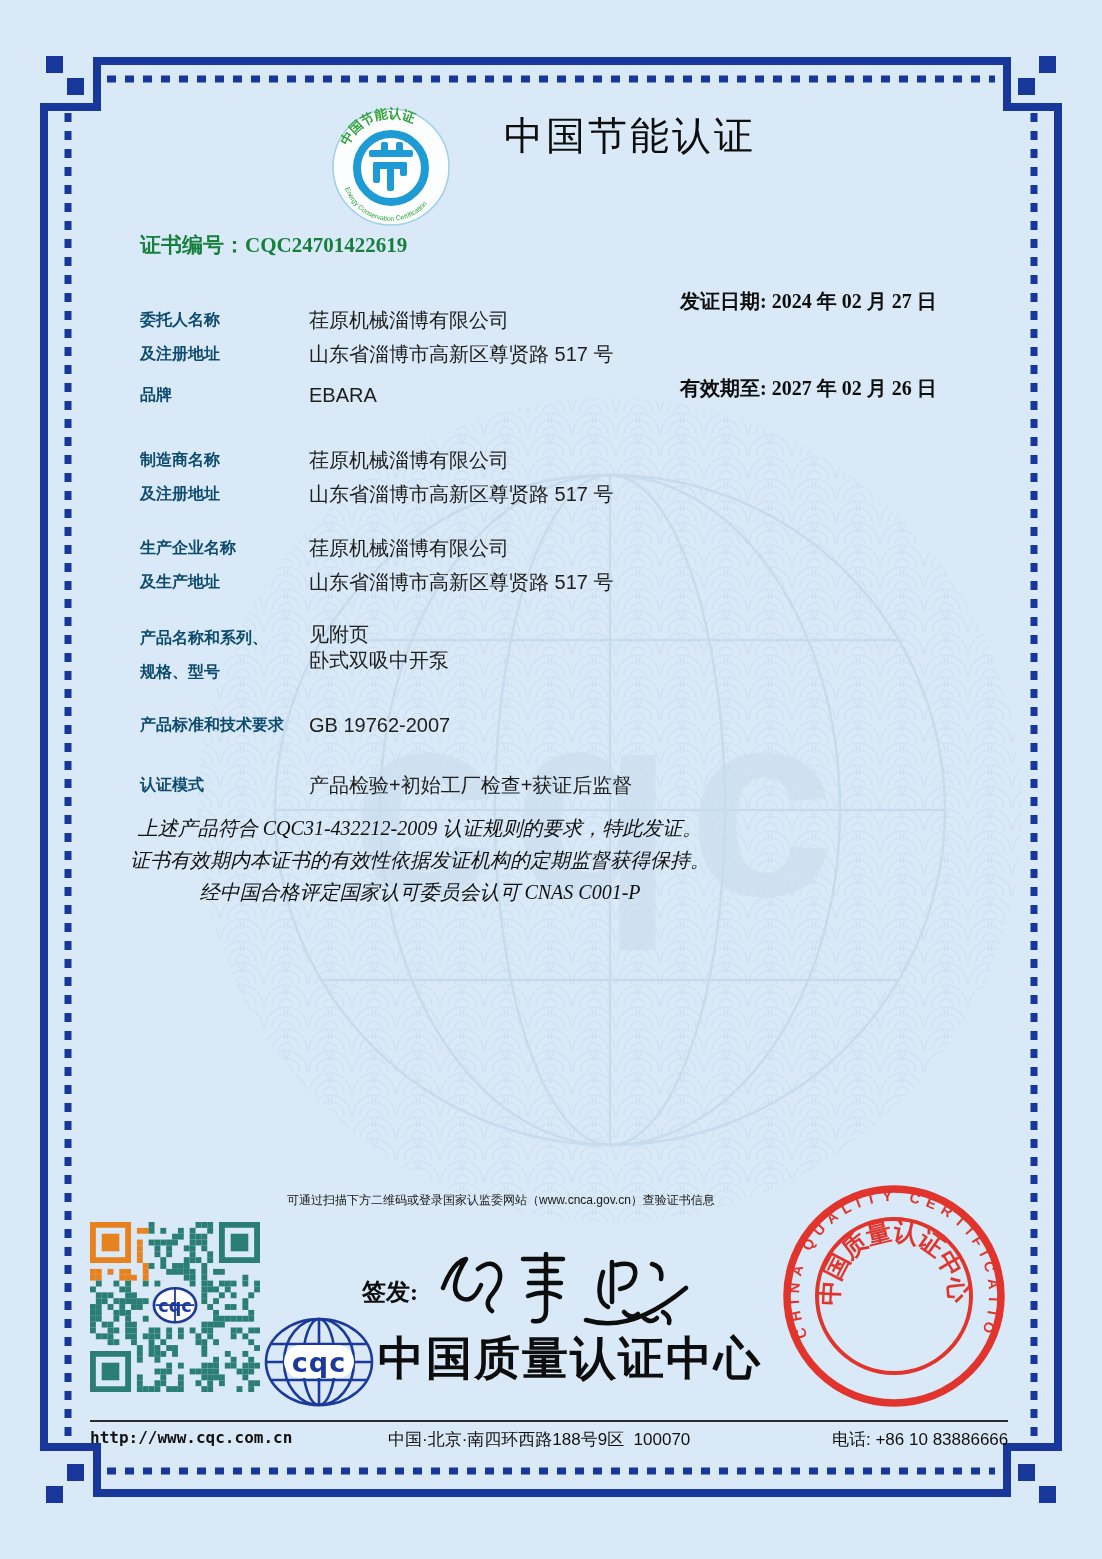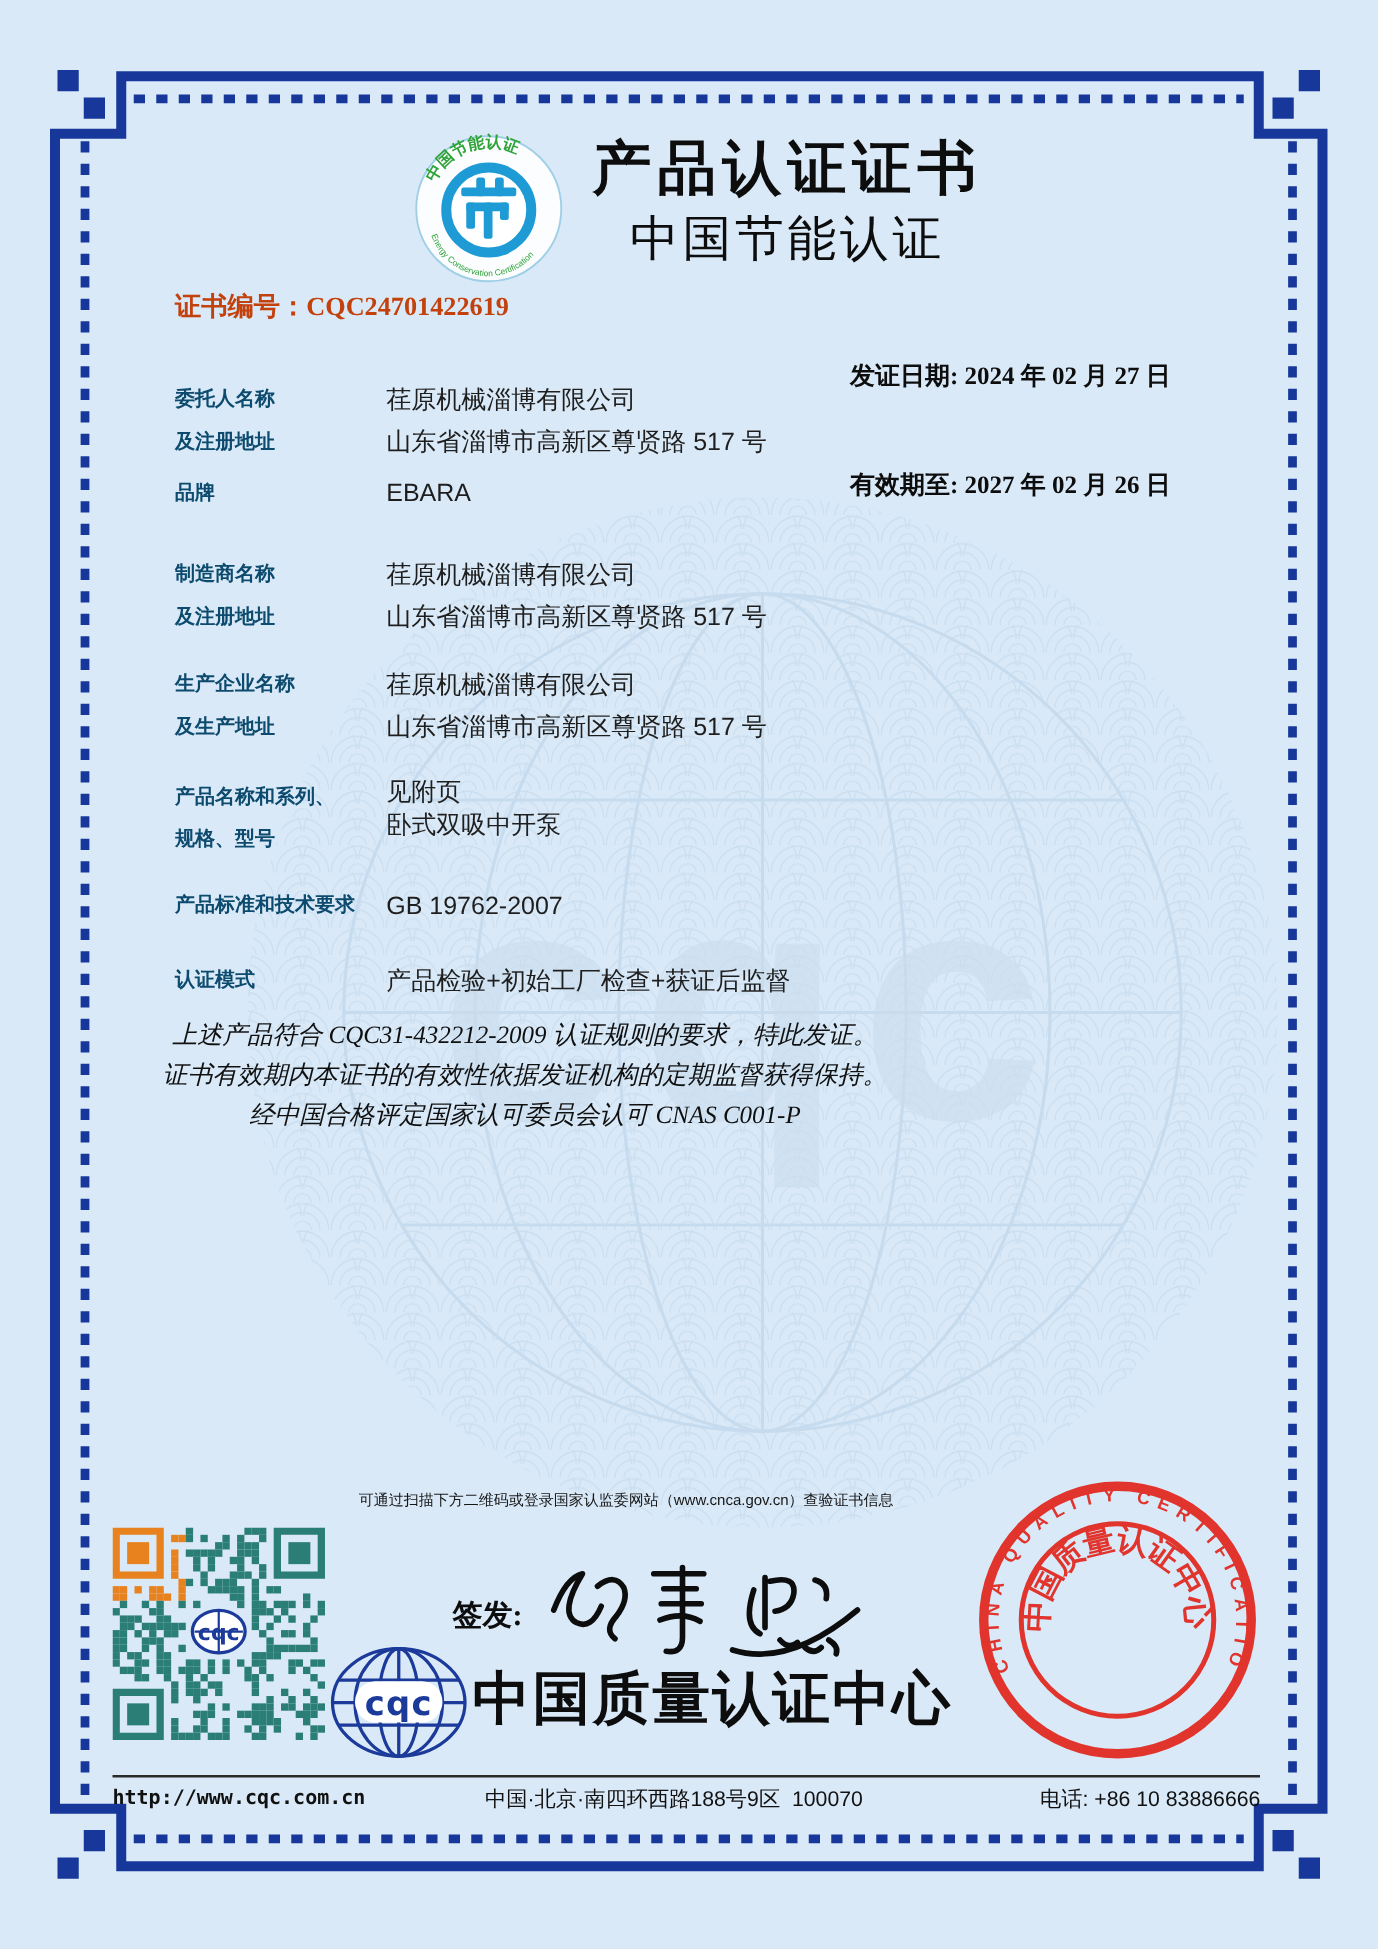--- a/index.html
+++ b/index.html
@@ -6,21 +6,21 @@
   body{background:#d9e9f7;font-family:"Liberation Sans",sans-serif;}
   .page{position:relative;width:1102px;height:1559px;background:#d9e9f7;overflow:hidden;}
   .abs{position:absolute;}
   svg{display:block;}
   
   .title-block{left:430px;top:106px;width:400px;text-align:center;color:#0d0d0d;}
   .cert-title{font-size:47px;font-weight:bold;letter-spacing:5px;line-height:56px;}
   .cert-subtitle{font-size:39px;font-weight:500;letter-spacing:3px;line-height:48px;margin-top:6px;}
   
   .kaifont{font-family:"Liberation Serif",serif;}
-  .cert-no{left:140px;top:231px;font-size:21px;font-weight:bold;color:#c2410c;}
+  .cert-no{left:140px;top:231px;font-size:21px;font-weight:bold;color:#15803d;}
   .dates{left:680px;top:229px;font-size:20px;font-weight:bold;color:#0d0d0d;line-height:29px;white-space:pre;}
   
   .frow{position:absolute;left:100px;width:860px;}
   .flabel{position:absolute;left:0;top:0;width:182px;font-size:16px;font-weight:bold;color:#0c4a6e;line-height:34px;margin-left:40px;}
   .fvalue{position:absolute;left:185px;top:0;width:640px;font-size:20px;color:#1e1e1e;line-height:34px;margin-left:24px;}
   .tight .fvalue{line-height:26px;}
   
   .statement{left:100px;top:812px;width:640px;font-size:20px;color:#101010;line-height:32px;font-style:italic;text-align:center;}
   
   .verify-note{left:287px;top:1192px;font-size:12px;color:#161616;}
@@ -98,21 +98,20 @@
       <rect x="51" y="37" width="7" height="15" rx="2"></rect>
       <rect x="66" y="37" width="7" height="15" rx="2"></rect>
       <rect x="43" y="57" width="7" height="21" rx="2"></rect>
       <rect x="43" y="57" width="34" height="7" rx="2"></rect>
       <rect x="70" y="57" width="7" height="14" rx="2"></rect>
       <rect x="57" y="57" width="7" height="29" rx="2"></rect>
     </g>
   </svg>
 
   <div class="abs title-block">
-    <div class="cert-title">产品认证证书</div>
     <div class="cert-subtitle">中国节能认证</div>
   </div>
 
   <div class="abs cert-no kaifont">
     <span>证书编号：</span><span>CQC24701422619</span>
   </div>
   <div class="abs dates kaifont">
     <div>发证日期: 2024 年 02 月 27 日</div>
     <div>有效期至: 2027 年 02 月 26 日</div>
   </div>

